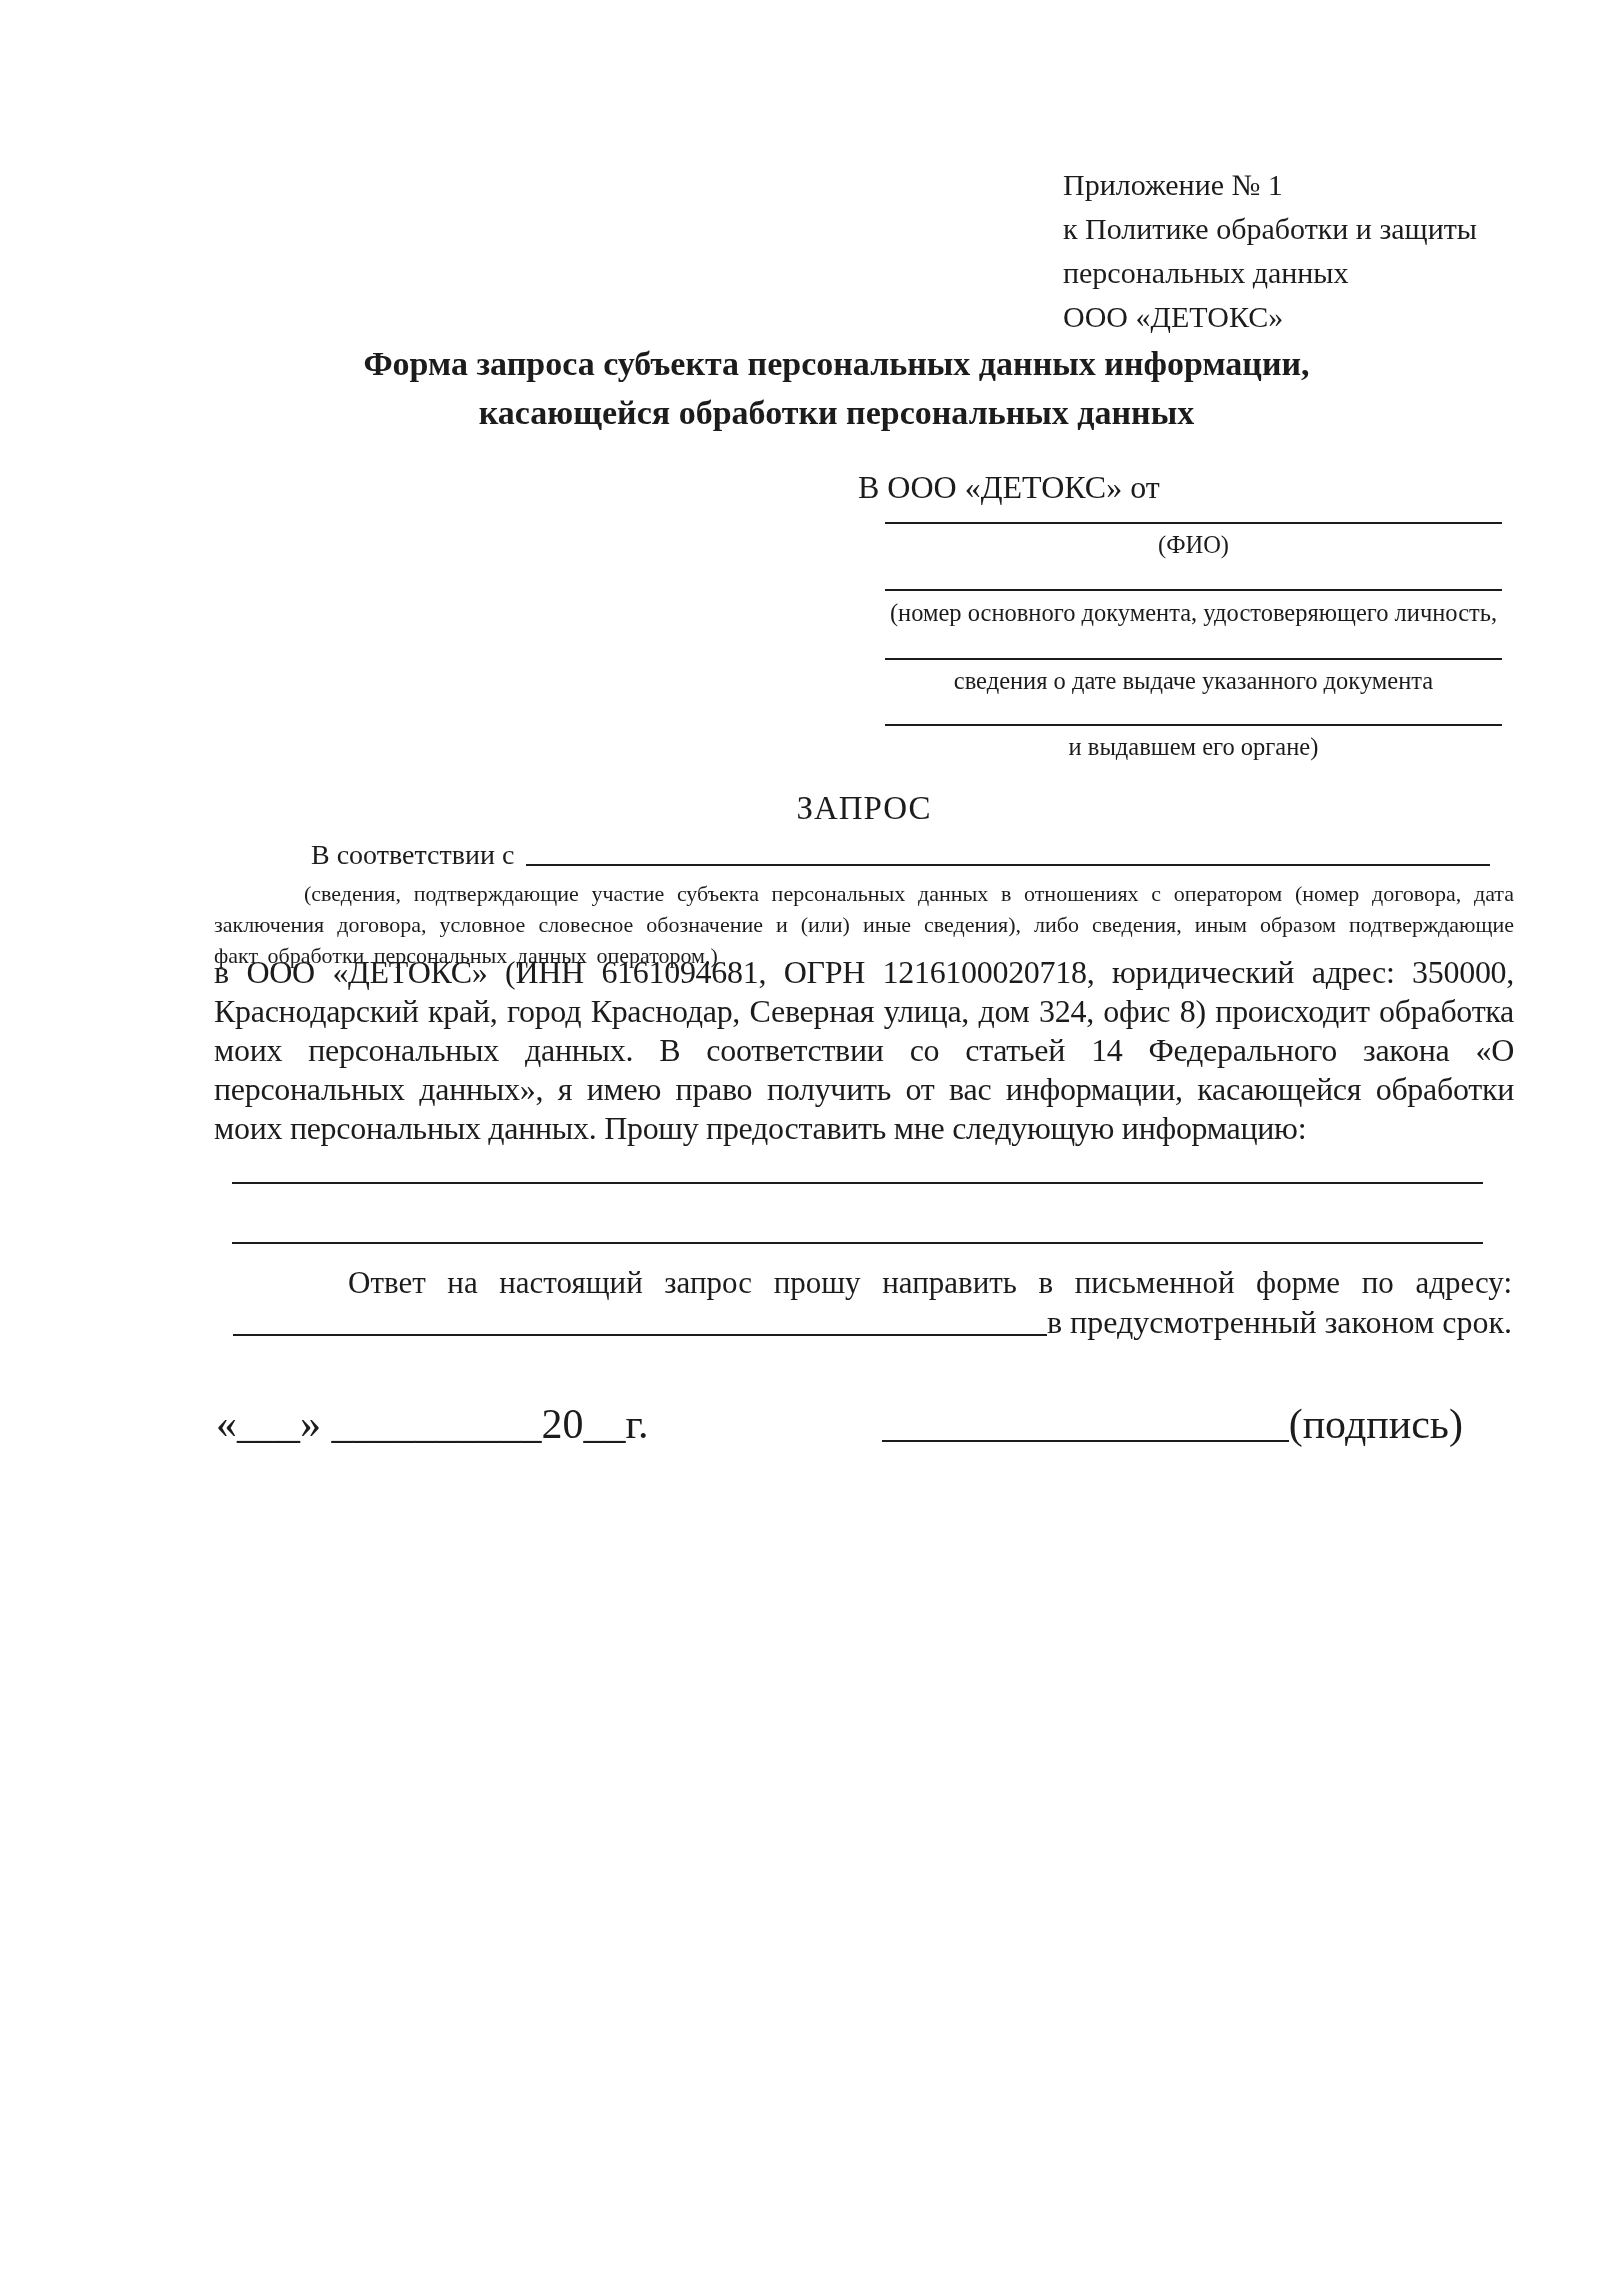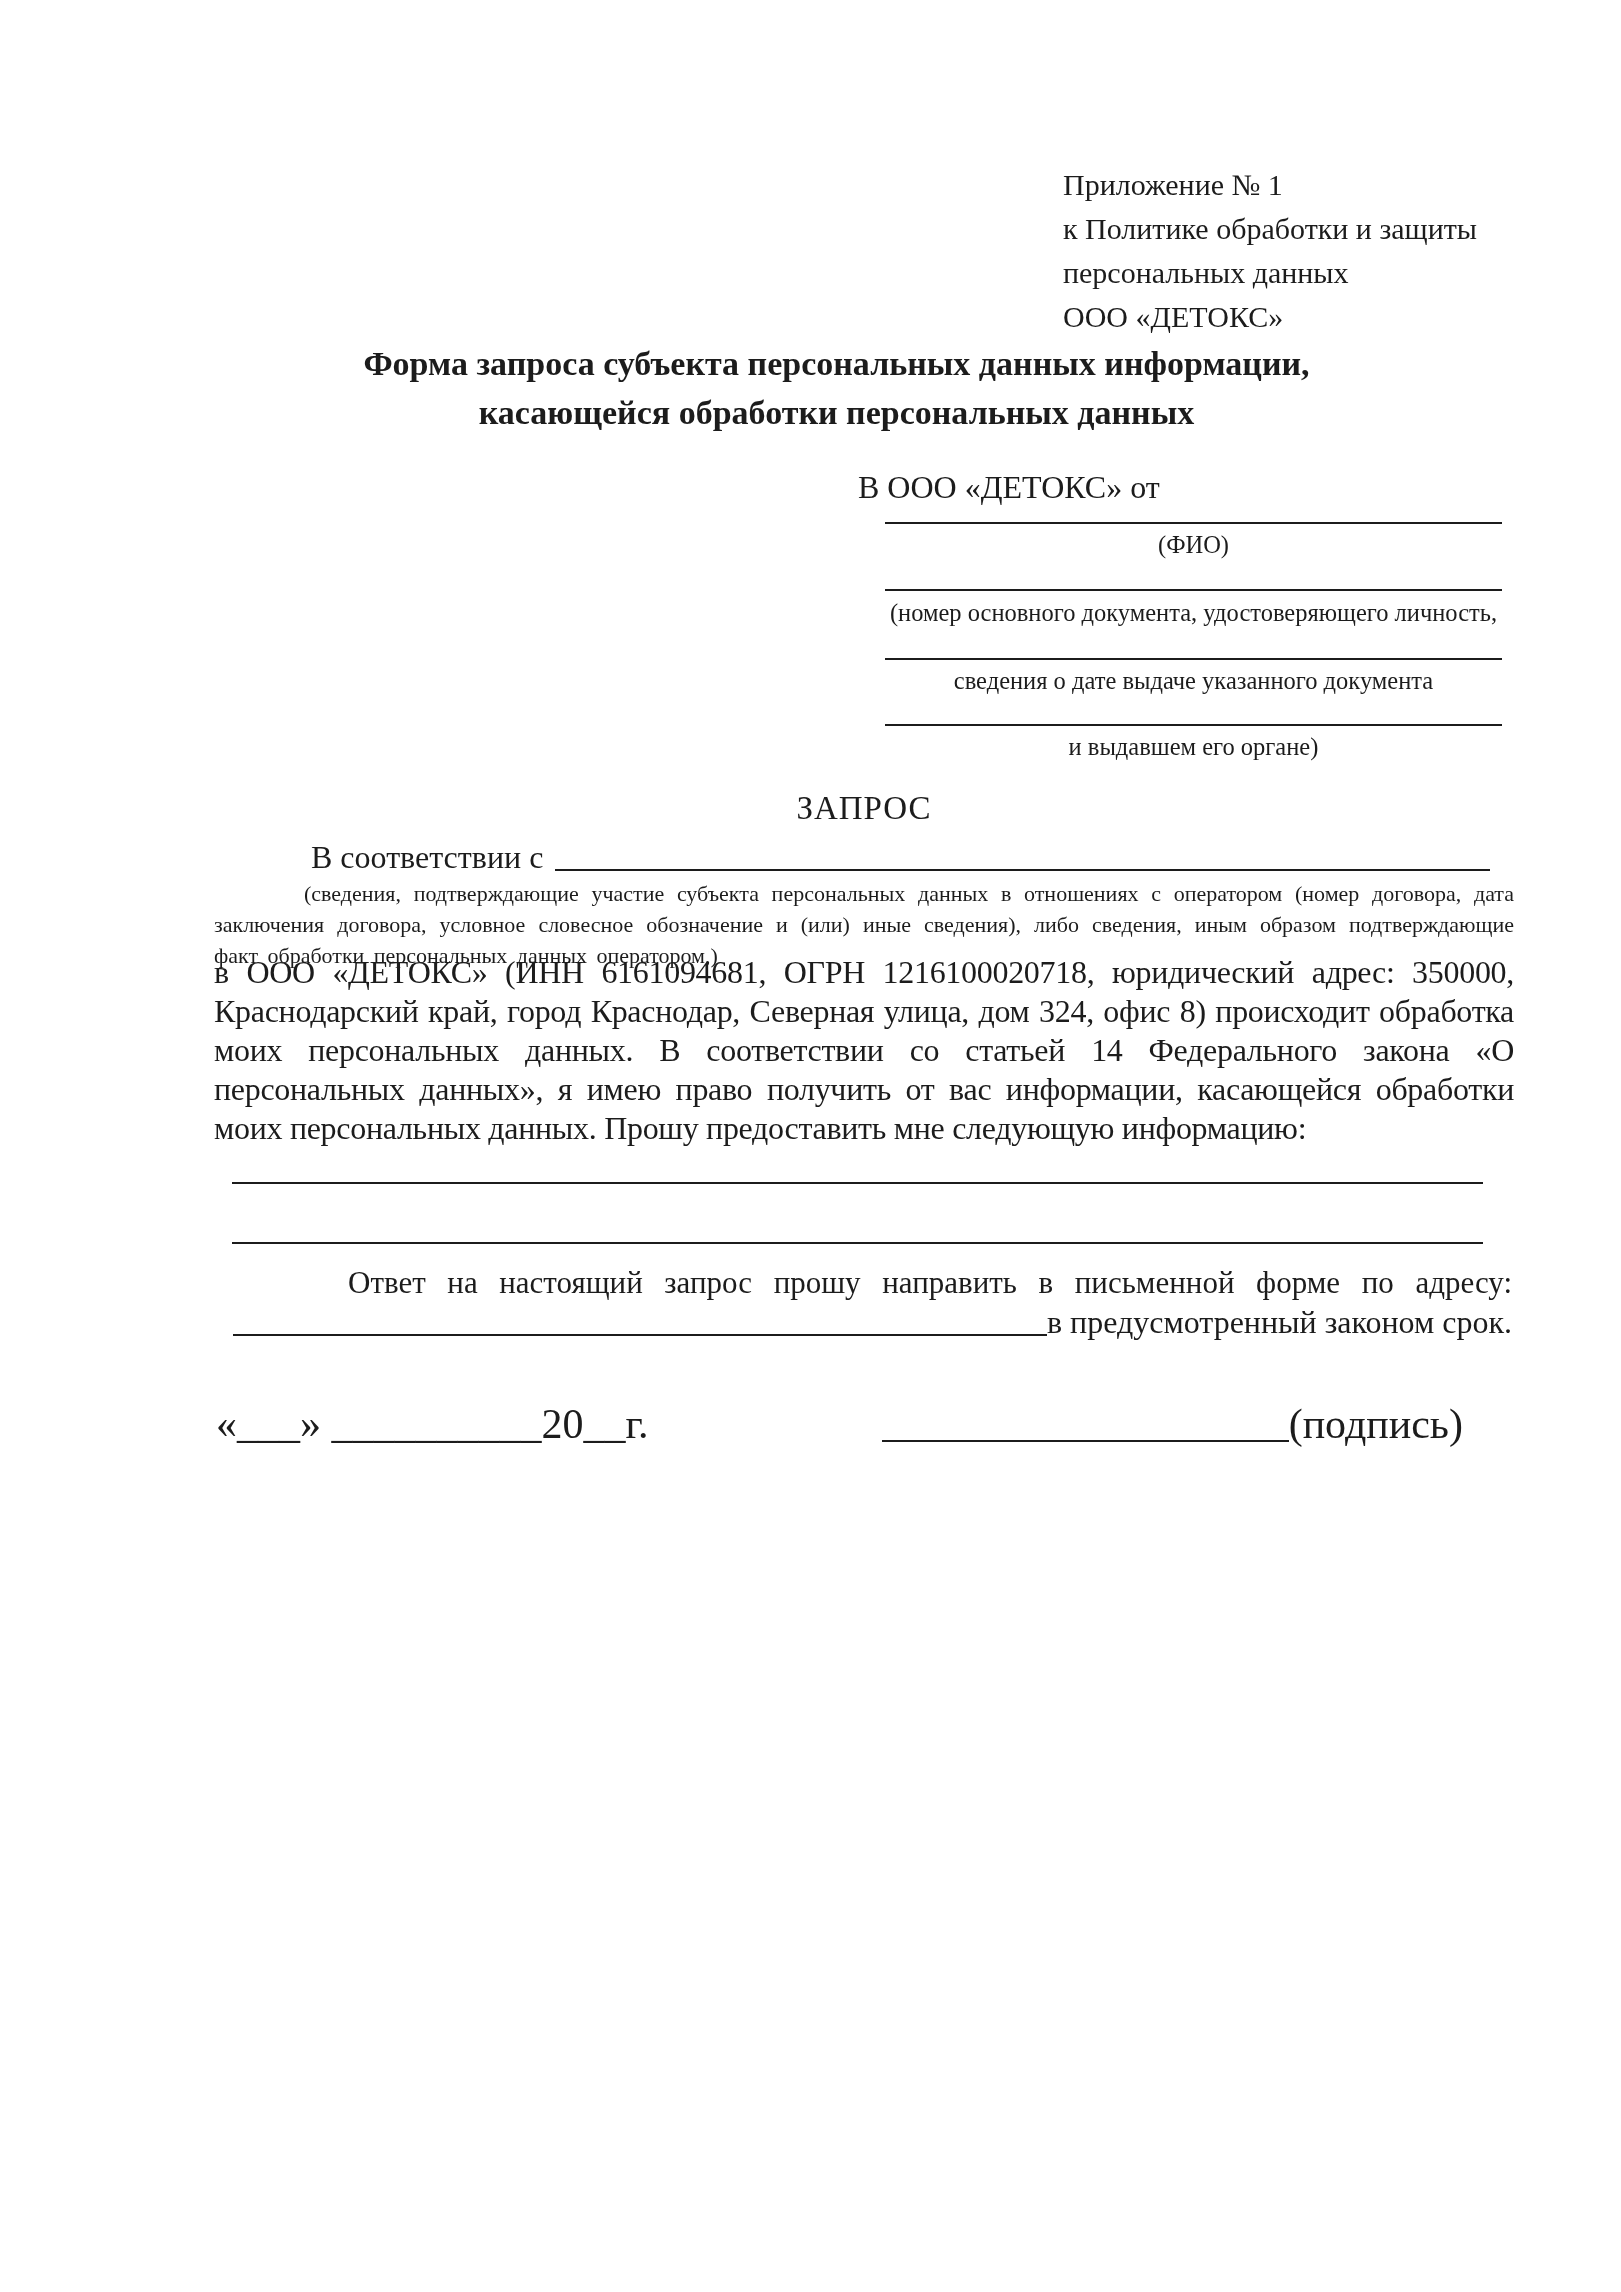--- a/index.html
+++ b/index.html
@@ -48,21 +48,21 @@
 
   
   .zapros {
     left: 216px; top: 790px; width: 1296px;
     text-align: center;
     font-size: 33px; letter-spacing: 1px;
   }
   .intro-row {
     left: 216px; top: 839px; width: 1274px;
     display: flex; align-items: flex-end;
-    font-size: 32px;
+    font-size: 28px;
   }
   .intro-row .prefix { padding-left: 95px; white-space: nowrap; }
   .fill-rule {
     flex: 1;
     border-bottom: 2.9px solid #1c1c1c;
     margin: 0 0 4.9px 11.8px;
   }
   .note {
     left: 214px; top: 878px; width: 1300px;
     font-size: 22px; line-height: 31px;

